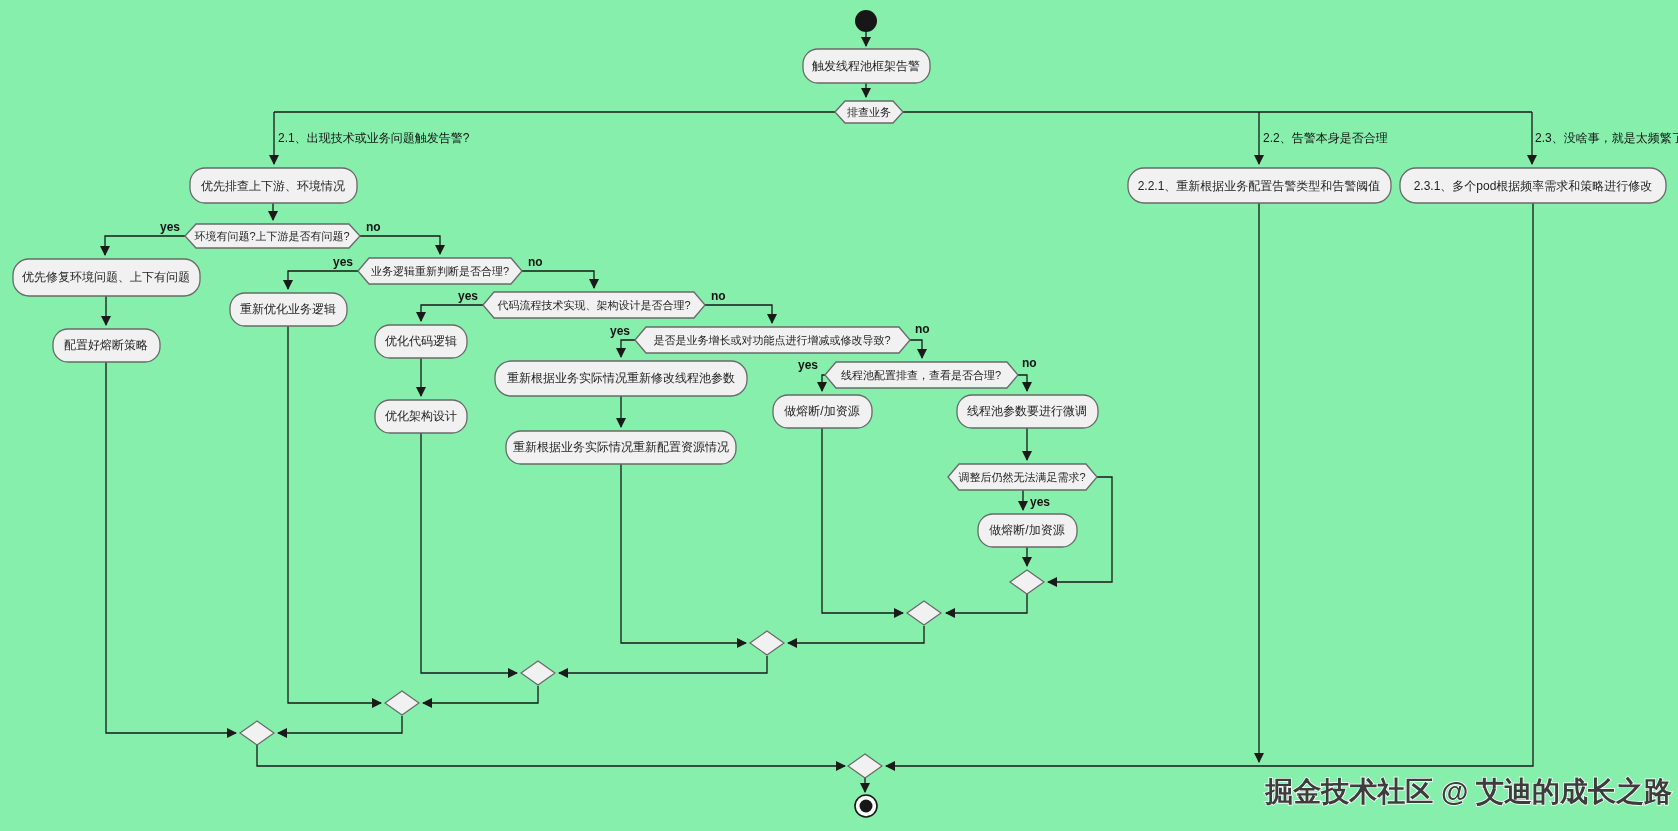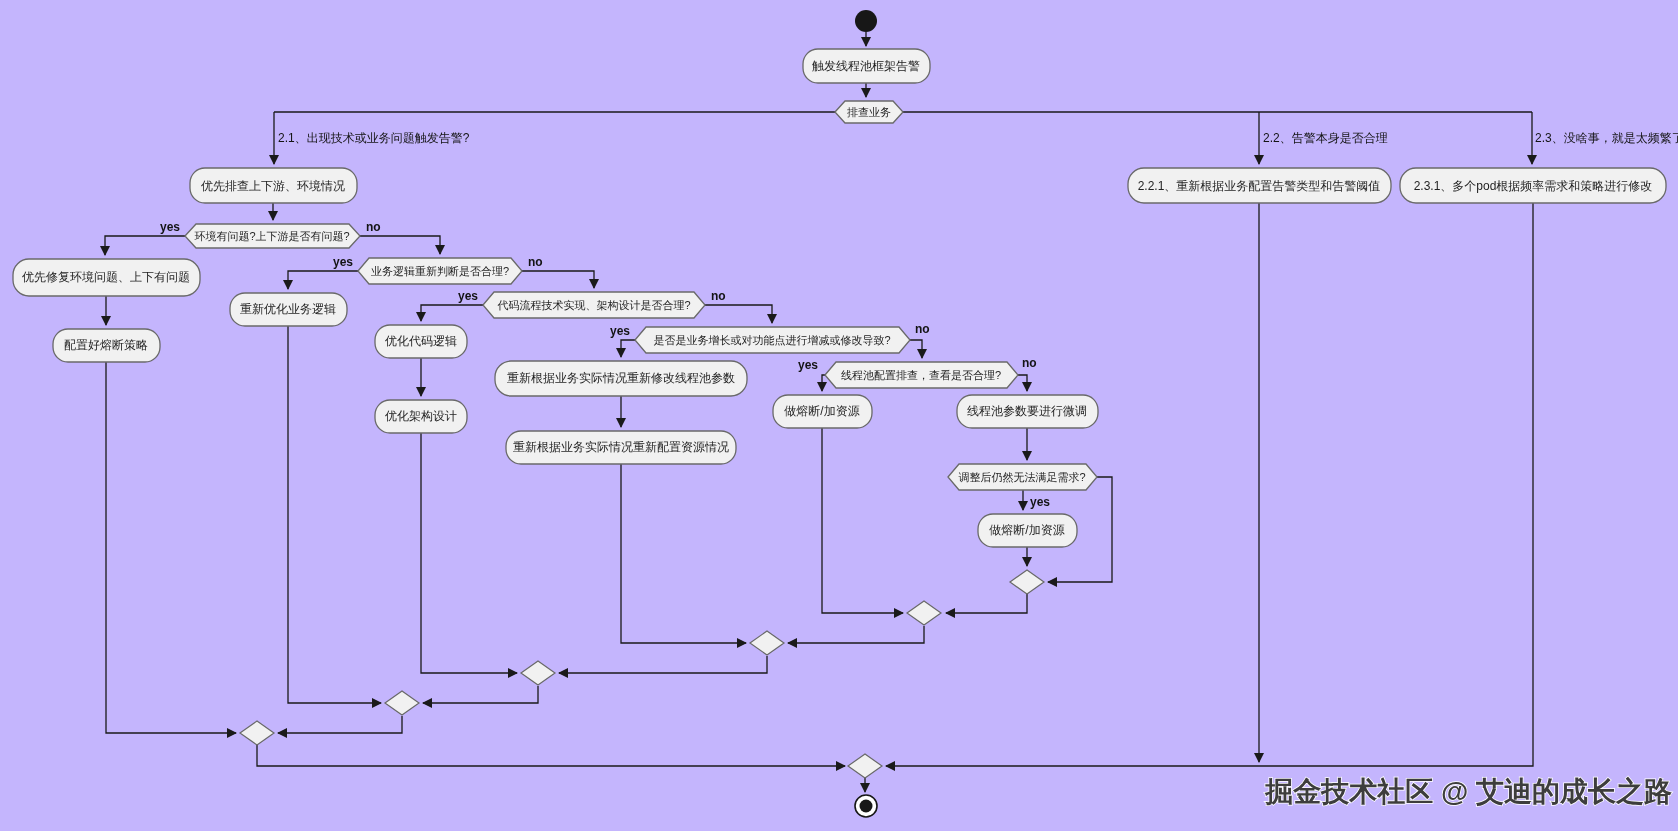--- a/index.html
+++ b/index.html
@@ -1,17 +1,17 @@
 <!DOCTYPE html>
 <html><head>
 <meta charset="utf-8">
 <style>
   html,body{margin:0;padding:0;background:#ffffff;}
   body{font-family:"Liberation Sans","DejaVu Sans",sans-serif;}
-  .stage{position:relative;width:1678px;height:831px;background:#c4b5fd;overflow:hidden;}
+  .stage{position:relative;width:1678px;height:831px;background:#86efac;overflow:hidden;}
   svg{display:block;width:1678px;height:831px;}
   .edge{fill:none;stroke:#1a1a1a;stroke-width:1.3;}
   .edge-noarrow{fill:none;stroke:#1a1a1a;stroke-width:1.3;}
   .node{fill:#f1f1f1;stroke:#696969;stroke-width:1.3;}
   .cond{fill:#f1f1f1;stroke:#696969;stroke-width:1.3;}
   .merge{fill:#f1f1f1;stroke:#696969;stroke-width:1.2;}
   .node-text{font-size:12px;fill:#1f1f1f;text-anchor:middle;dominant-baseline:central;}
   .cond-text{font-size:11px;fill:#1f1f1f;text-anchor:middle;dominant-baseline:central;}
   .edge-label{font-size:12px;font-weight:600;fill:#141414;}
   .branch-label{font-size:12px;fill:#141414;}

